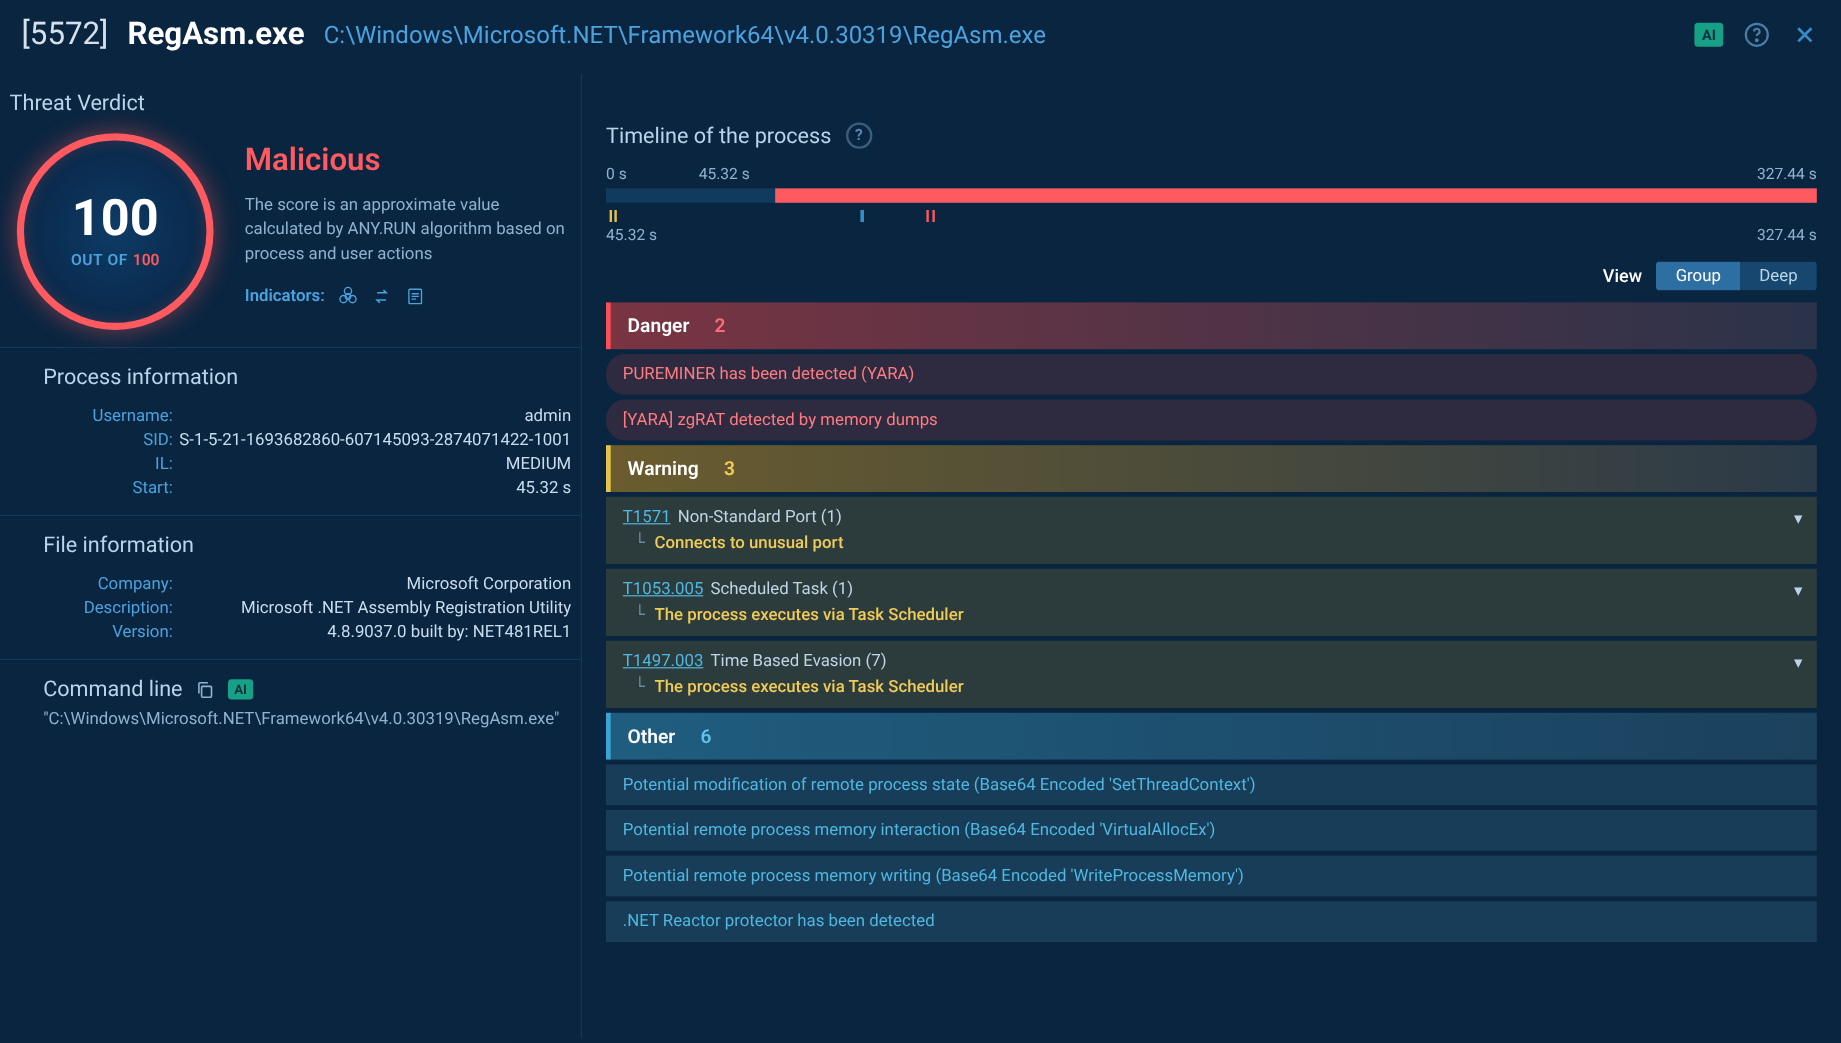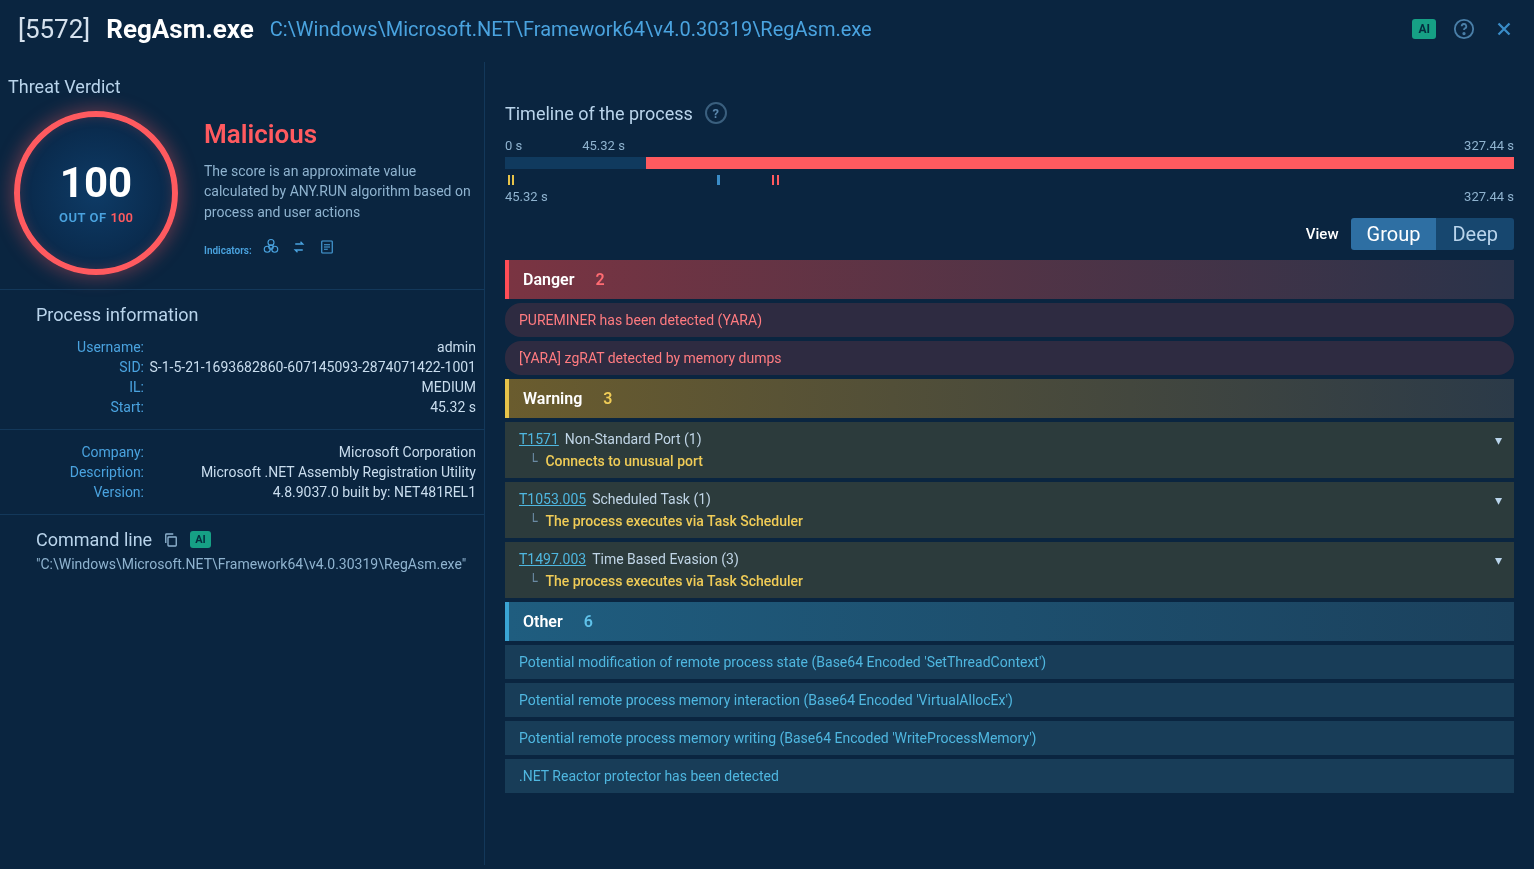--- a/index.html
+++ b/index.html
@@ -31,21 +31,21 @@
     display: flex; flex-direction: column; align-items: center; justify-content: center;
     margin-left: 6px;
   }
   .score-num { font-size: 42px; font-weight: 700; color: #fff; line-height: 1; }
   .score-sub { font-size: 13px; margin-top: 6px; }
   .score-sub .lbl { color: #4aa3df; font-weight: 600; letter-spacing: 0.5px; }
   .score-sub .max { color: #ff5a5f; margin-left: 4px; font-weight: 600; }
   .verdict-txt { flex: 1; }
   .verdict-name { font-size: 26px; font-weight: 600; color: #ff5a5f; margin-bottom: 12px; margin-top: 8px; }
   .verdict-desc { font-size: 14px; color: #8fb3cf; line-height: 1.45; margin-bottom: 16px; }
-  .indicators { font-size: 10px; color: #4aa3df; font-weight: 600; display: flex; align-items: flex-end; gap: 10px; }
+  .indicators { font-size: 14px; color: #4aa3df; font-weight: 600; display: flex; align-items: center; gap: 10px; }
   .ind-ico { width: 18px; height: 18px; color: #4aa3df; }
 
   .info-grid { display: grid; grid-template-columns: 108px 1fr; row-gap: 4px; font-size: 14px; text-align: right; }
   .info-lbl { color: #4aa3df; }
   .info-val { color: #c9ddee; }
 
   .cmdline-hdr { display: flex; align-items: center; gap: 10px; margin-bottom: 6px; }
   .cmdline-text { font-size: 14px; color: #8fb3cf; }
   .copy-ico { color: #8fb3cf; }
   .ai-badge.small { font-size: 11px; padding: 2px 5px; }
@@ -61,21 +61,21 @@
   .tl-bar2 { height: 10px; background: transparent; position: relative; margin-bottom: 4px; }
   .tick { position: absolute; top:0; bottom:0; width: 2px; }
   .tick.y { background: #e6c34a; }
   .tick.b { background: #3a8cc7; width: 3px; }
   .tick.r { background: #ff5a5f; }
   .tl-labels2 { display: flex; justify-content: space-between; font-size: 13px; color: #8fb3cf; margin-bottom: 14px; }
 
   .view-row { display: flex; align-items: center; justify-content: flex-end; gap: 0; margin-bottom: 10px; }
   .view-lbl { font-size: 15px; color: #fff; font-weight: 500; margin-right: 12px; }
   .tabseg { display: flex; border-radius: 3px; overflow: hidden; }
-  .tabseg div { padding: 4px 16px; font-size: 20px; cursor: pointer; background: #17476f; color: #b9d4eb; }
+  .tabseg div { padding: 4px 16px; font-size: 14px; cursor: pointer; background: #17476f; color: #b9d4eb; }
   .tabseg div.active { background: #2e6fa3; color: #fff; }
 
   .cat { margin-bottom: 4px; }
   .cat-hdr { padding: 10px 14px; font-size: 16px; font-weight: 600; display: flex; align-items: center; gap: 21px; border-left: 4px solid; }
   .cat-hdr .count { font-weight: 600; }
   .cat-danger { background: linear-gradient(90deg, #7a3442 0%, #2a334a 100%); border-left-color: #ff4d57; color: #fff; }
   .cat-danger .count { color: #ff6b72; }
   .cat-warning { background: linear-gradient(90deg, #6a5c2e 0%, #2b3a48 100%); border-left-color: #e6c34a; color: #fff; }
   .cat-warning .count { color: #f0cc57; }
   .cat-other { background: linear-gradient(90deg, #1f5d7f 0%, #1b415d 100%); border-left-color: #3aa4d4; color: #fff; }
@@ -160,20 +160,21 @@
           <div class="info-lbl">SID:</div>
           <div class="info-val">S-1-5-21-1693682860-607145093-2874071422-1001</div>
           <div class="info-lbl">IL:</div>
           <div class="info-val">MEDIUM</div>
           <div class="info-lbl">Start:</div>
           <div class="info-val">45.32 s</div>
         </div>
     </div>
 
     <div class="section">
+      <div class="sec-title">File information</div>
       <div class="info-grid" id="file-info-grid">
           <div class="info-lbl">Company:</div>
           <div class="info-val">Microsoft Corporation</div>
           <div class="info-lbl">Description:</div>
           <div class="info-val">Microsoft .NET Assembly Registration Utility</div>
           <div class="info-lbl">Version:</div>
           <div class="info-val">4.8.9037.0 built by: NET481REL1</div>
         </div>
     </div>
 
@@ -260,21 +261,21 @@
             </div>
             <span class="chev">▾</span>
             <div class="sub">
               <span class="branch">└</span>
               <span class="txt">The process executes via Task Scheduler</span>
             </div>
           </div>
           <div class="item warning-parent">
             <div class="top">
               <span class="tcode">T1497.003</span>
-              <span class="tdesc"> Time Based Evasion (3)</span>
+              <span class="tdesc"> Time Based Evasion (7)</span>
             </div>
             <span class="chev">▾</span>
             <div class="sub">
               <span class="branch">└</span>
               <span class="txt">The process executes via Task Scheduler</span>
             </div>
           </div>
         </div>
     </div>
 

